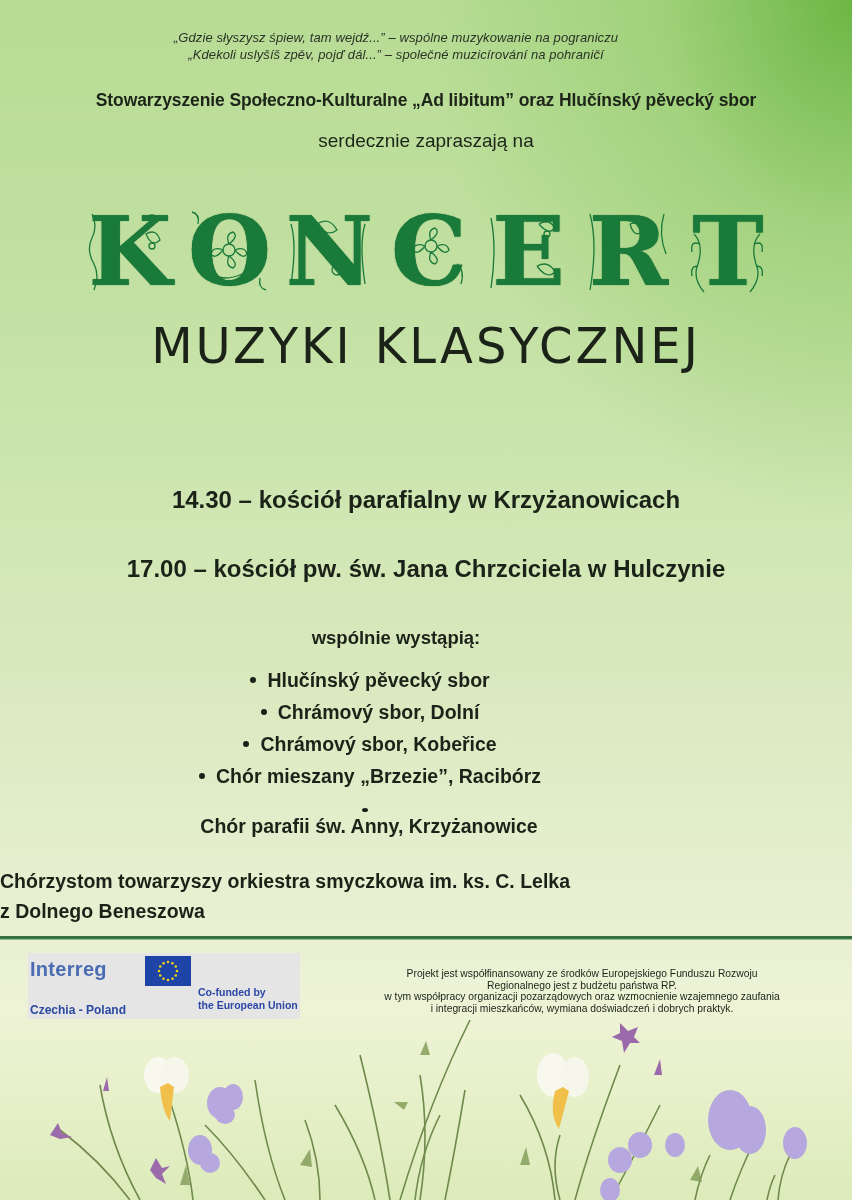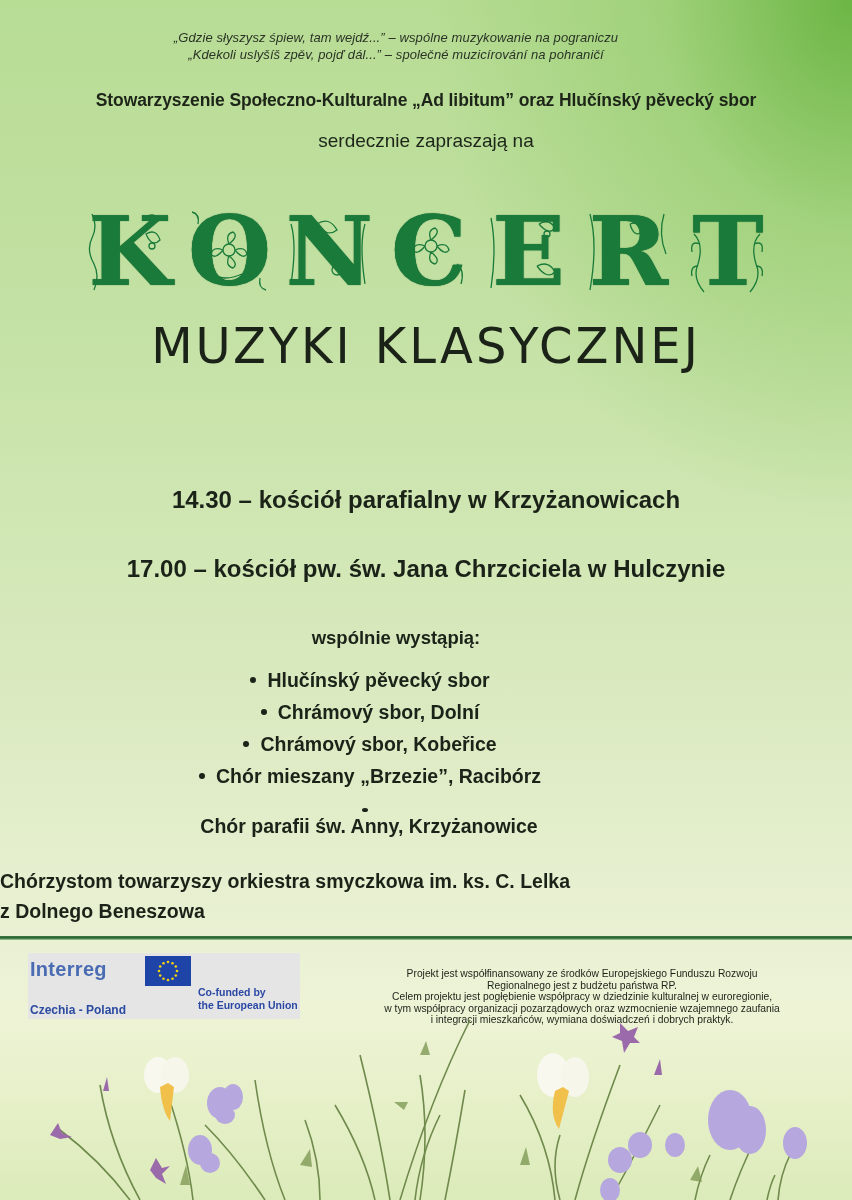--- a/index.html
+++ b/index.html
@@ -266,21 +266,20 @@
     <div class="eu-text">
       <div>Co-funded by</div>
       <div>the European Union</div>
     </div>
     <div class="logo-country">Czechia - Poland</div>
   </div>
 
   <div class="project-text">
     <div>Projekt jest współfinansowany ze środków Europejskiego Funduszu Rozwoju</div>
     <div>Regionalnego jest z budżetu państwa RP.</div>
-    <div>Celem projektu jest pogłębienie współpracy w dziedzinie kulturalnej w euroregionie,</div>
     <div>w tym współpracy organizacji pozarządowych oraz wzmocnienie wzajemnego zaufania</div>
     <div>i integracji mieszkańców, wymiana doświadczeń i dobrych praktyk.</div>
   </div>
 
   <svg class="flowers" viewBox="0 0 852 185">
     <g stroke="#6f8a4c" stroke-width="1.6" fill="none">
       <path d="M60 115 q40 30 70 70"></path>
         <path d="M100 70 q10 60 40 115"></path>
         <path d="M168 80 q20 60 25 105"></path>
       <path d="M205 110 q30 30 60 75"></path>

